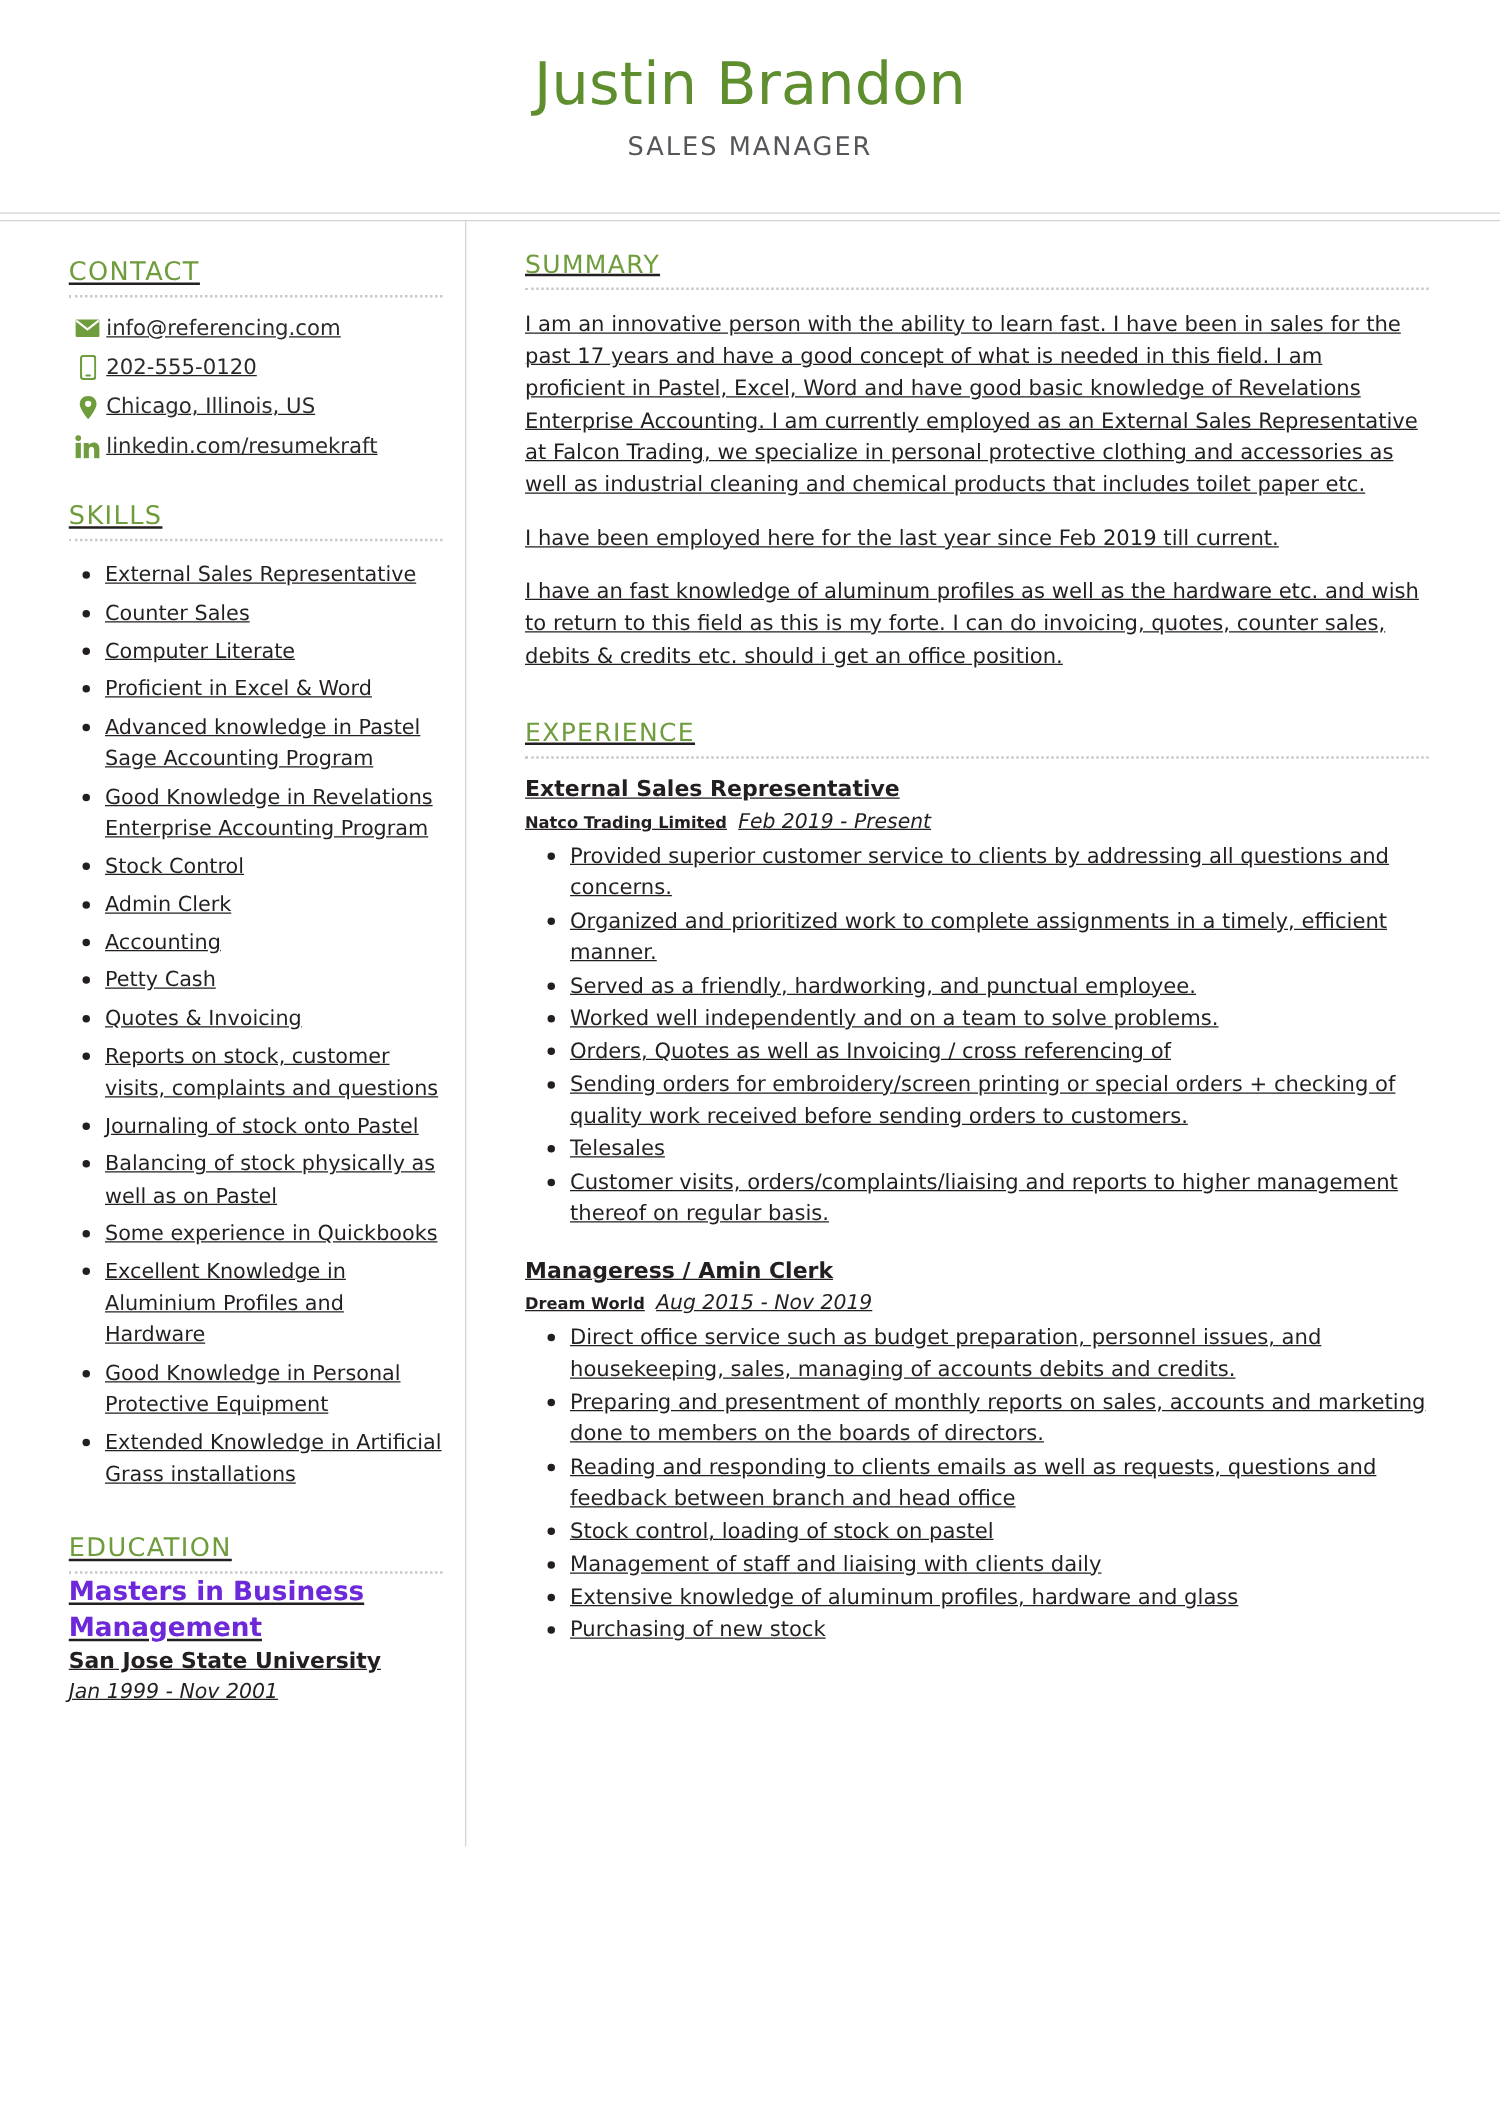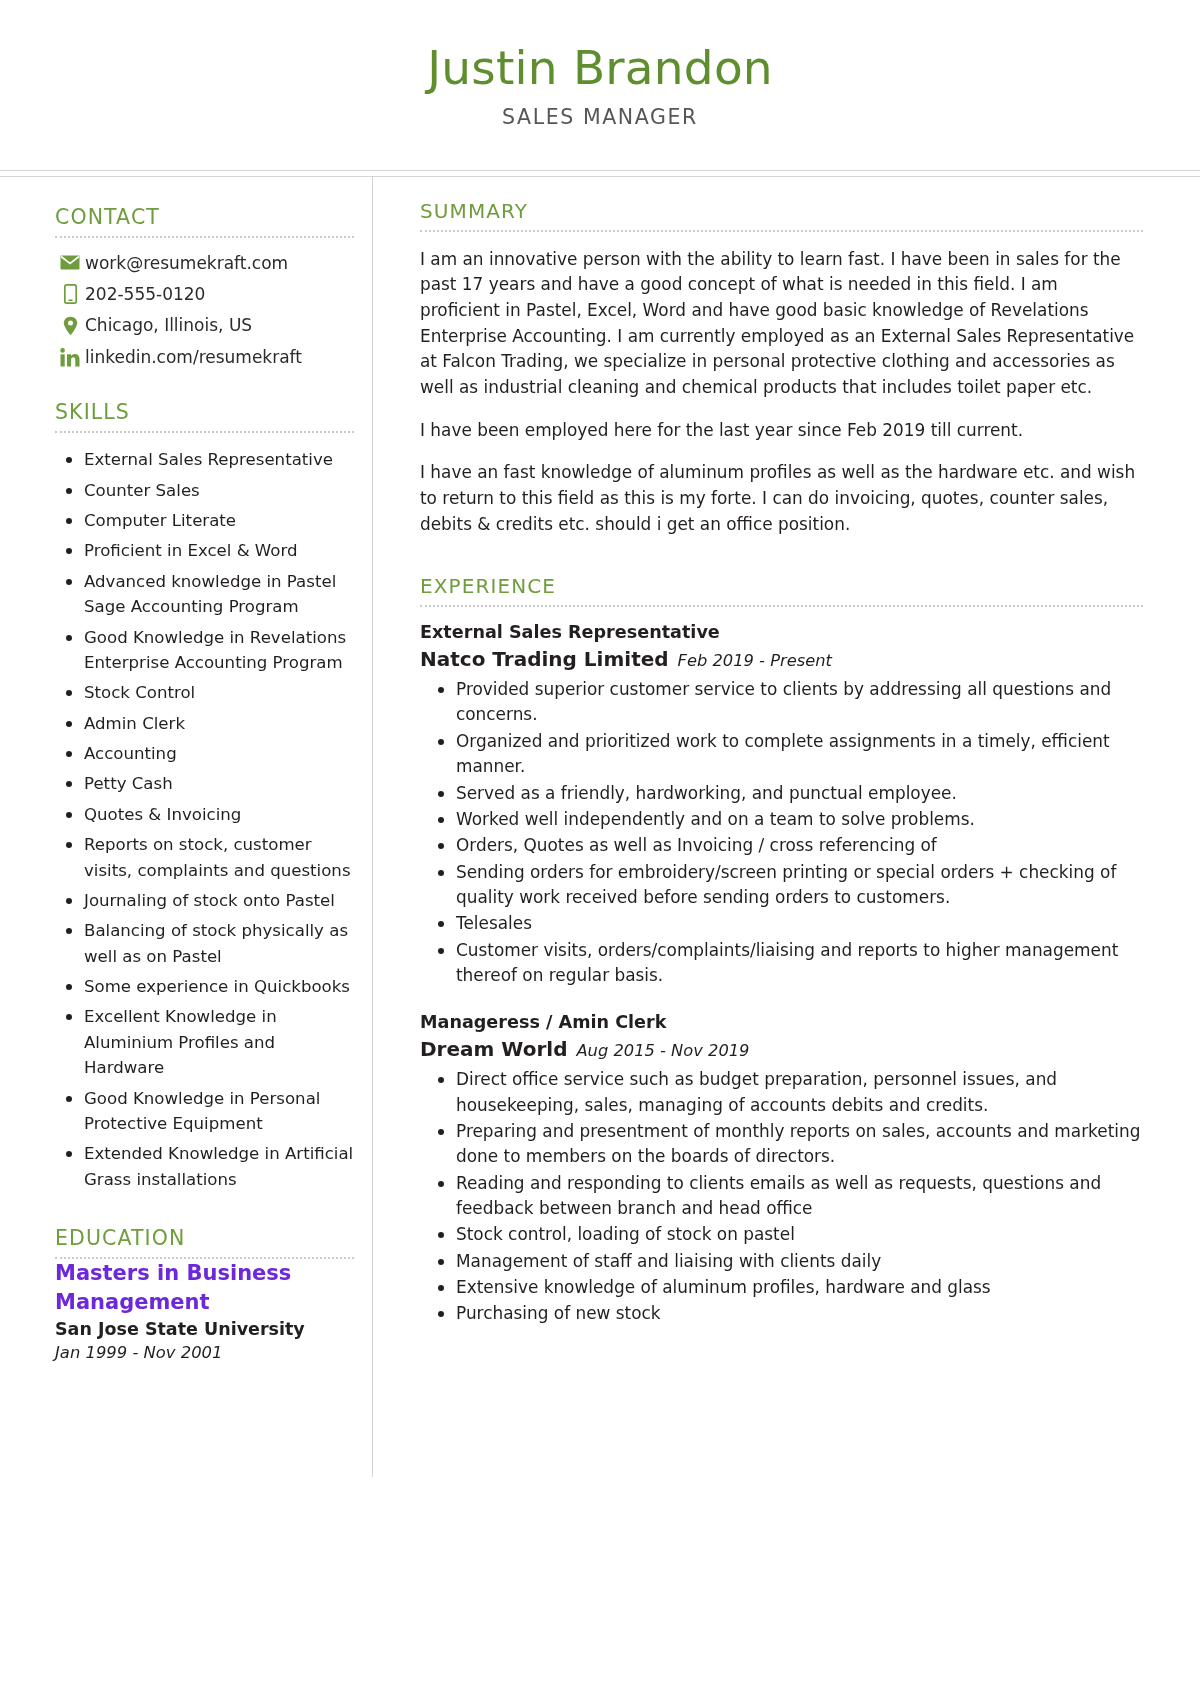--- a/index.html
+++ b/index.html
@@ -51,20 +51,21 @@
   .header-rule-bottom {
     margin-top: 5px;
     border-top: 1px solid #d2d3d5;
   }
 
   
   .columns {
     display: flex;
     align-items: stretch;
     padding-top: 28px;
+    text-decoration: underline;
   }
   .col-left {
     width: 372px;
     padding-left: 55px;
     padding-right: 18px;
     box-sizing: border-box;
   }
   .divider {
     width: 1px;
     background: #d2d3d5;
@@ -180,21 +181,21 @@
     font-size: 17.6px;
     font-weight: bold;
     color: #231f20;
     line-height: 1.35;
   }
   .job-meta {
     line-height: 1.35;
     margin-top: 1px;
   }
   .job-company {
-    font-size: 20px;
+    font-size: 13px;
     font-weight: bold;
     color: #231f20;
   }
   .job-dates {
     font-size: 16.3px;
     font-style: italic;
     color: #231f20;
     margin-left: 9px;
   }
   ul.job-bullets {
@@ -242,21 +243,21 @@
         <div class="dotted-rule"></div>
         <div class="contact-list">
 
           <div class="contact-row">
             <span class="contact-icon">
               <svg width="20" height="15" viewBox="0 0 20 15" aria-hidden="true">
                 <rect x="0.5" y="0.5" width="19" height="14" rx="1" fill="#6f9c3d"></rect>
                 <path d="M1 1.5 L10 8.5 L19 1.5" fill="none" stroke="#ffffff" stroke-width="1.6"></path>
               </svg>
             </span>
-            <span class="contact-text">work@resumekraft.com</span>
+            <span class="contact-text">info@referencing.com</span>
           </div>
 
           <div class="contact-row">
             <span class="contact-icon">
               <svg width="13" height="20" viewBox="0 0 13 20" aria-hidden="true">
                 <rect x="0.8" y="0.8" width="11.4" height="18.4" rx="2" fill="none" stroke="#6f9c3d" stroke-width="1.7"></rect>
                 <rect x="4.3" y="15.6" width="4.4" height="1.5" rx="0.7" fill="#6f9c3d"></rect>
               </svg>
             </span>
             <span class="contact-text">202-555-0120</span>

